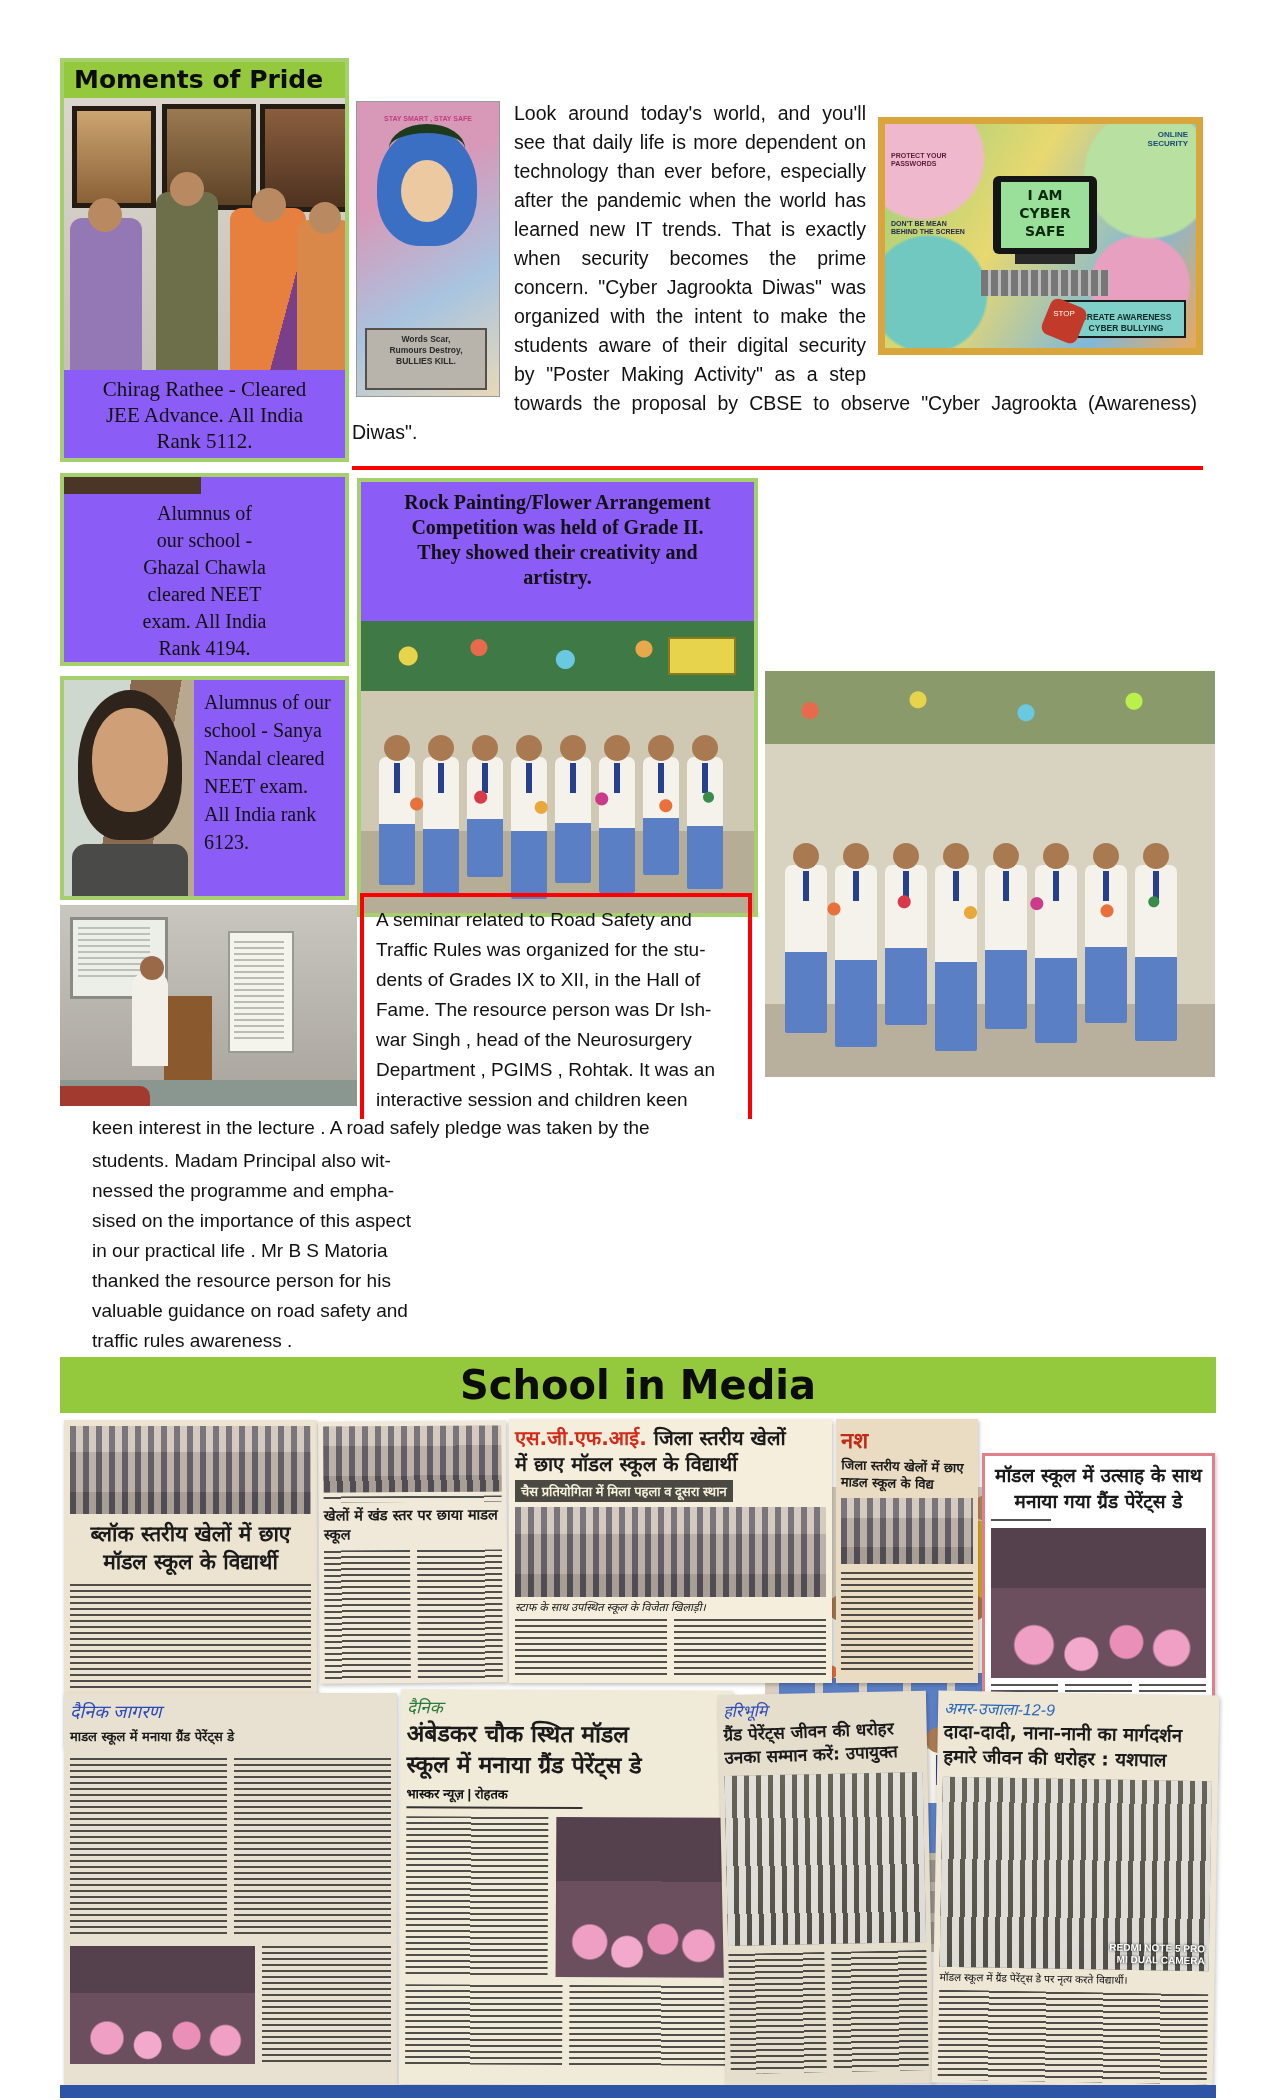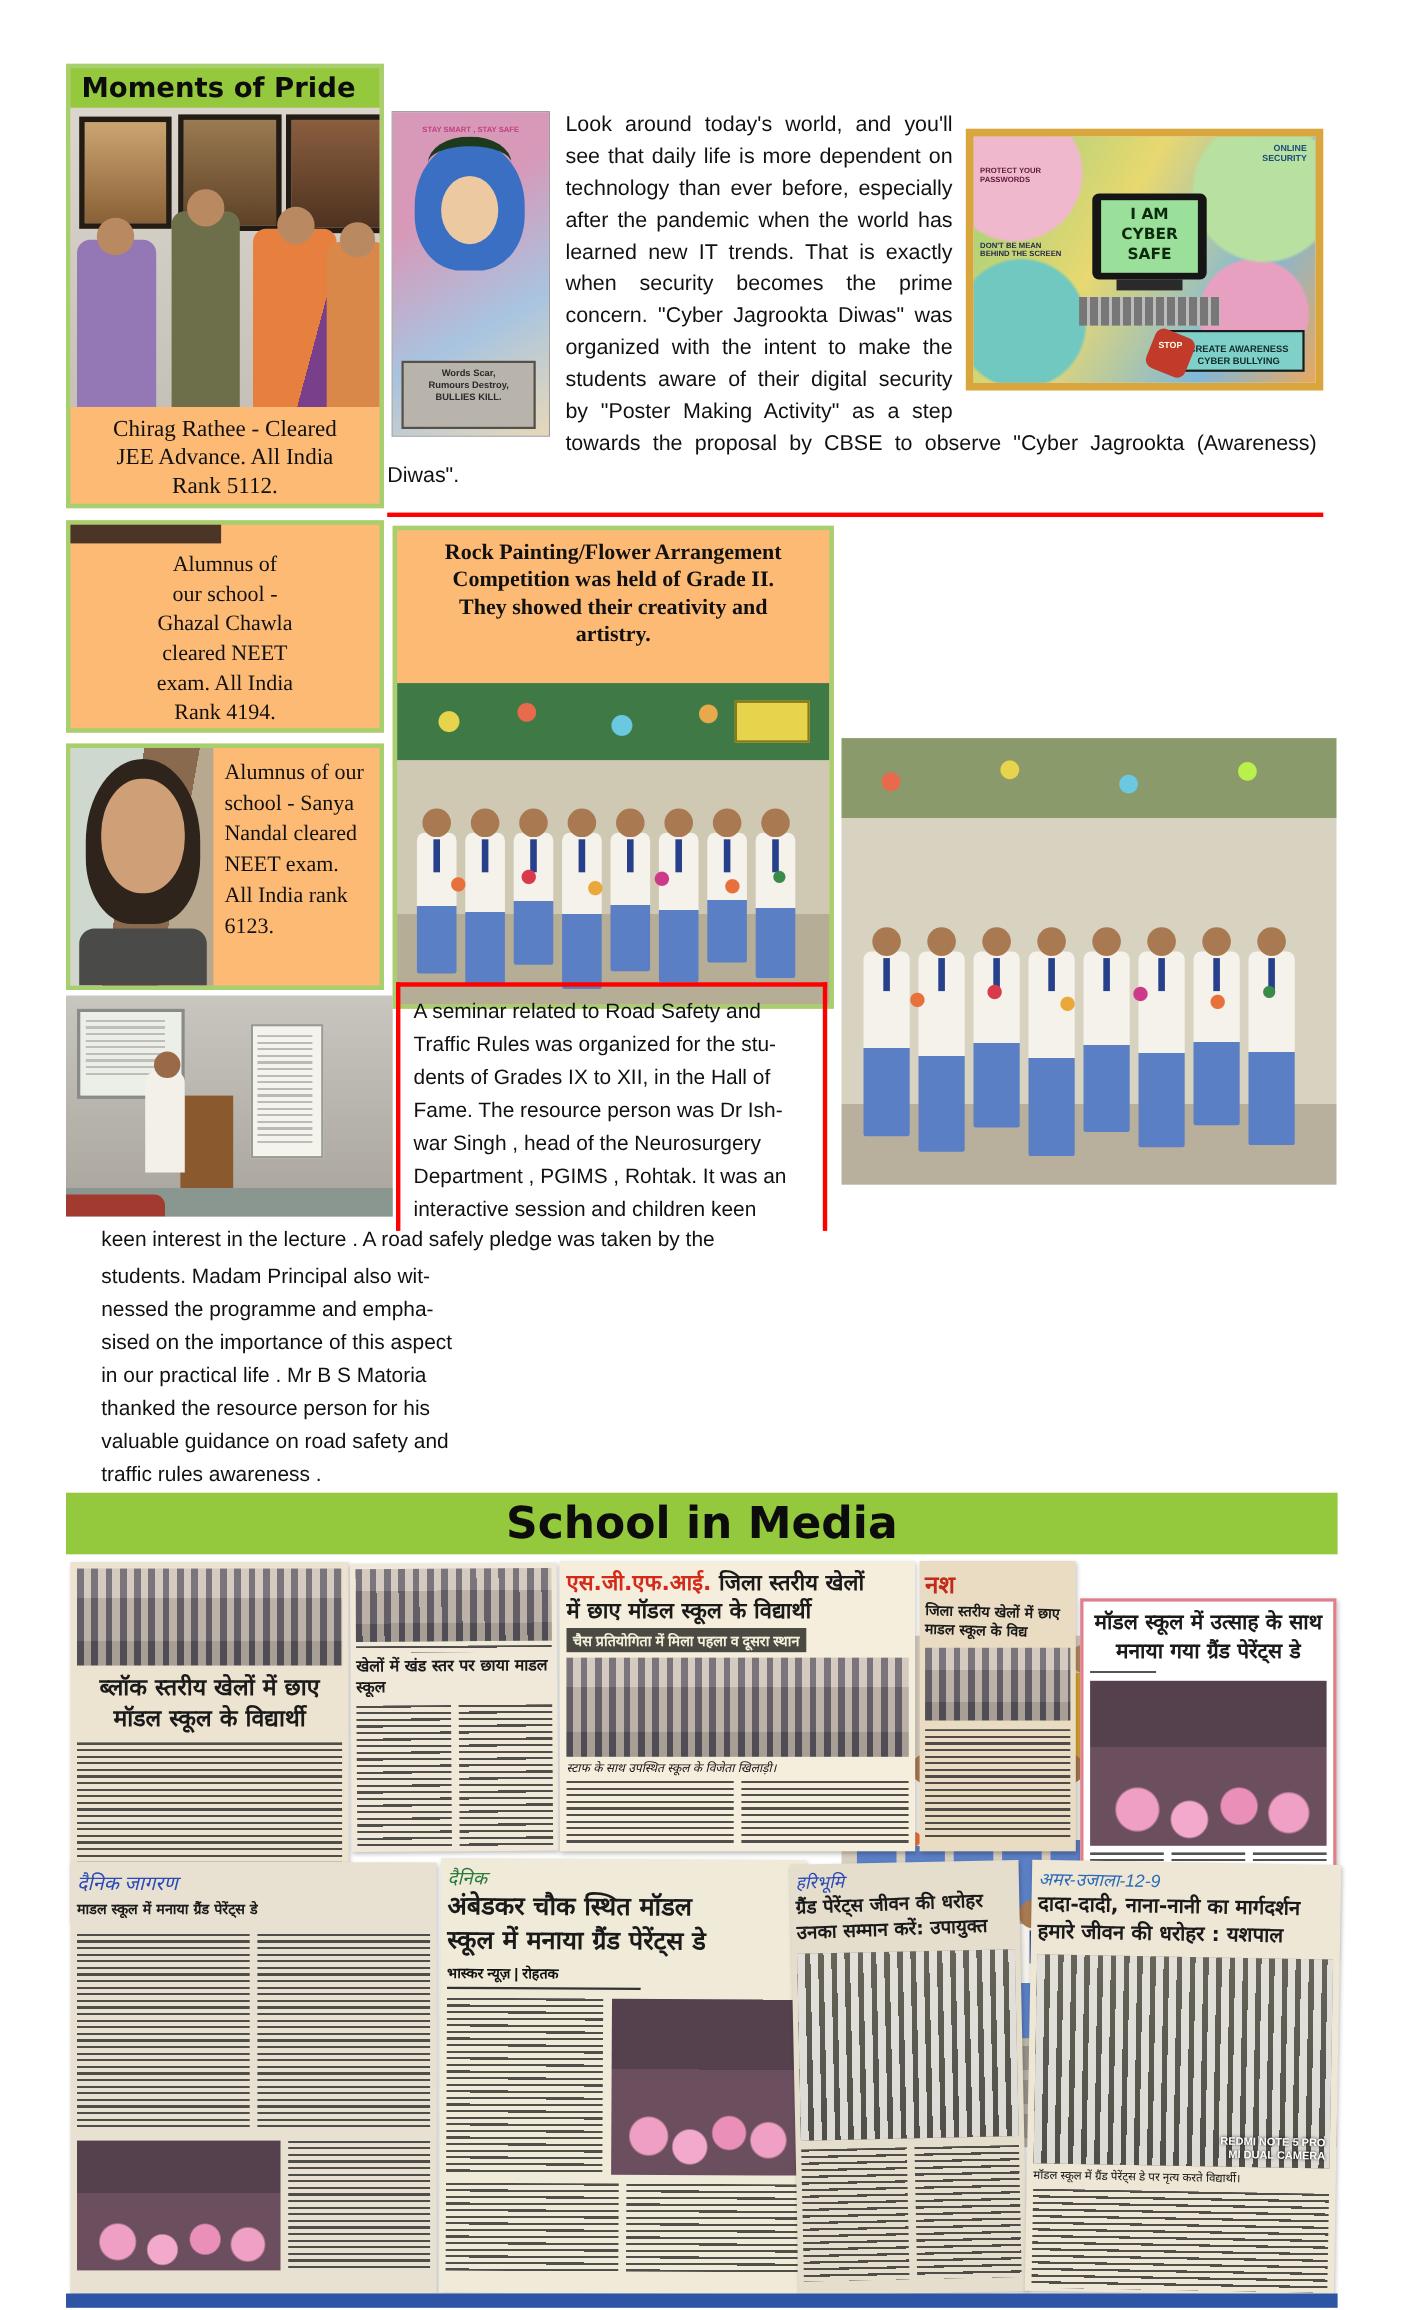--- a/index.html
+++ b/index.html
@@ -4,21 +4,21 @@
 <style>
   html,body{margin:0;padding:0;background:#ffffff;}
   .page{position:relative;width:1275px;height:2100px;background:#ffffff;overflow:hidden;
         font-family:"Liberation Sans",sans-serif;color:#111;}
   .abs{position:absolute;}
   .pre{white-space:pre-line;}
   .serif{font-family:"Liberation Serif",serif;}
   .heavy{font-family:"DejaVu Sans",sans-serif;font-weight:bold;}
 
   
-  .gbox{border:4px solid #a6cf6e;background:#fdba74;box-sizing:border-box;}
+  .gbox{border:4px solid #a6cf6e;background:#8b5cf6;box-sizing:border-box;}
   .band-green{background:#94c83d;color:#0c0c0c;}
   .band-red{background:#fe0000;color:#ffffff;}
 
   
   .ph{position:relative;overflow:hidden;}
 
   
   .clip{box-sizing:border-box;box-shadow:1px 2px 4px rgba(0,0,0,.25);padding:6px;overflow:hidden;}
   .np-head{font-weight:bold;font-family:"DejaVu Sans",sans-serif;color:#1a1a1a;}
   .greek{background-image:repeating-linear-gradient(rgba(40,40,40,.8) 0 2px, transparent 2px 6px);}
@@ -108,21 +108,21 @@
       <div class="abs pre heavy" style="left:116px;top:58px;width:88px;height:66px;background:#9adf9a;
            font-size:14px;line-height:18px;text-align:center;padding-top:4px;color:#0c2a0c;box-sizing:border-box;">I AM
 CYBER
 SAFE</div>
       <div class="abs" style="left:130px;top:130px;width:60px;height:10px;background:#2a2a2a;"></div>
       <div class="abs" style="left:96px;top:146px;width:128px;height:26px;background:repeating-linear-gradient(90deg,#777 0 7px,#bbb 7px 10px);"></div>
       <div class="abs" style="right:10px;bottom:10px;width:120px;height:34px;background:#7fd0c8;border:2px solid #1a1a1a;"></div>
       <div class="abs pre" style="right:14px;bottom:14px;width:112px;font-size:8.5px;line-height:11px;font-weight:bold;color:#102a2a;text-align:center;">CREATE AWARENESS
 CYBER BULLYING</div>
       <div class="abs" style="left:160px;bottom:8px;width:38px;height:38px;background:#c23a2a;border-radius:8px;transform:rotate(22deg);"></div>
-      <div class="abs" style="left:164px;bottom:20px;width:30px;font-size:8px;font-weight:bold;color:#ffe;text-align:center;">STOP</div>
+      <div class="abs" style="left:164px;bottom:20px;width:30px;font-size:8px;font-weight:normal;color:#ffe;text-align:center;">STOP</div>
     </div>
     <p style="margin:2px 6px 0 0;">Look around today's world, and you'll see that daily life is more dependent on technology than ever before, especially after the pandemic when the world has learned new IT trends. That is exactly when security becomes the prime concern. "Cyber Jagrookta Diwas" was organized with the intent to make the students aware of their digital security by "Poster Making Activity" as a step towards the proposal by CBSE to observe "Cyber Jagrookta (Awareness) Diwas".</p>
   </div>
 
   <div class="abs" style="left:352px;top:466px;width:851px;height:4px;background:#fe0000;"></div>
 
   <div class="abs gbox" style="left:60px;top:473px;width:289px;height:193px;display:flex;flex-direction:column;">
     <div class="ph" style="width:137px;height:100%;background:linear-gradient(100deg,#4a3527 0 100%);">
       <div class="abs" style="left:34px;top:22px;width:64px;height:70px;border-radius:50% 50% 45% 45%;background:#2b211a;"></div>
       <div class="abs" style="left:44px;top:30px;width:44px;height:54px;border-radius:50%;background:#c99b72;"></div>

